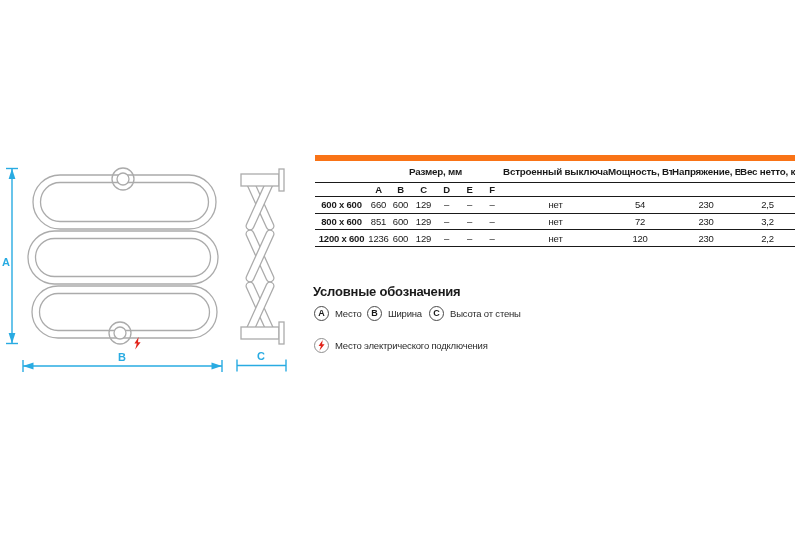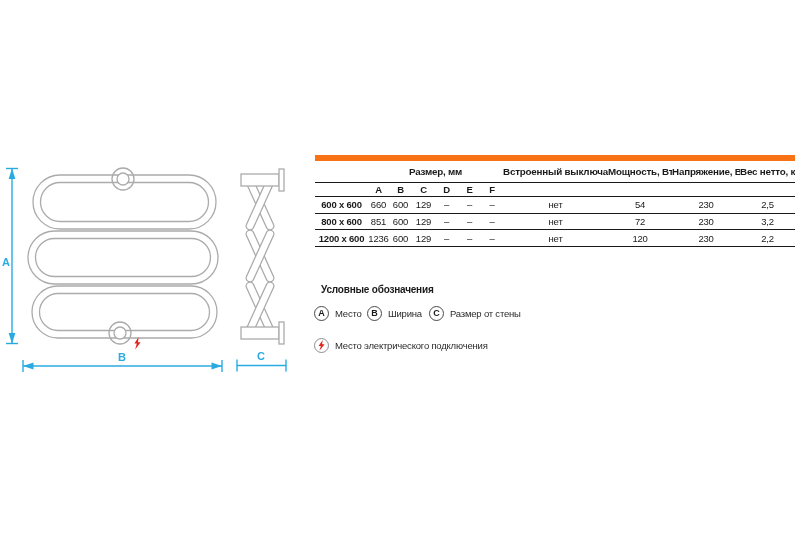--- a/index.html
+++ b/index.html
@@ -16,21 +16,21 @@
              font-size:9.5px;letter-spacing:-0.2px;color:#1a1a1a;}
   table.spec th,table.spec td{padding:0;text-align:center;vertical-align:middle;
              border-bottom:1px solid #1a1a1a;font-weight:400;white-space:nowrap;overflow:hidden;}
   table.spec tr.h1 th{height:21px;font-weight:700;font-size:9.8px;}
   table.spec tr.h2 th{height:13px;font-weight:700;}
   table.spec td{height:15.7px;}
   table.spec td.rowlabel{font-weight:700;}
 
   
   .legend{position:absolute;left:313px;top:284px;width:480px;height:90px;}
-  .legend-title{position:absolute;left:0;top:0;font-weight:700;font-size:10px;letter-spacing:-0.2px;margin-left:8px;}
+  .legend-title{position:absolute;left:0;top:0;font-weight:700;font-size:13px;letter-spacing:-0.2px;}
   .legend-item{position:absolute;display:flex;align-items:center;gap:6px;height:16px;}
   .legend-circle{display:flex;align-items:center;justify-content:center;
                  width:15px;height:15px;border:1.2px solid #4a4a4a;border-radius:50%;
                  font-size:9px;font-weight:700;color:#1a1a1a;box-sizing:border-box;flex:0 0 auto;}
   .legend-circle.bolt{border-color:#8f8f8f;}
   .legend-label{font-size:9.5px;color:#2b2b2b;letter-spacing:-0.2px;white-space:nowrap;}
 </style>
 </head>
 <body>
 
@@ -193,21 +193,21 @@
     <div class="legend-item" style="left:1px;top:21px;">
       <span class="legend-circle">A</span>
       <span class="legend-label">Место</span>
     </div>
     <div class="legend-item" style="left:54px;top:21px;">
       <span class="legend-circle">B</span>
       <span class="legend-label">Ширина</span>
     </div>
     <div class="legend-item" style="left:116px;top:21px;">
       <span class="legend-circle">C</span>
-      <span class="legend-label">Размер от стены</span>
+      <span class="legend-label">Высота от стены</span>
     </div>
 
     <div class="legend-item" style="left:1px;top:53px;text-align:center;">
       <span class="legend-circle bolt">
         <svg width="7" height="11" viewBox="0 0 7 11">
           <path d="M4.7 0 L0.6 5.9 H2.9 L1.4 10.8 L6.6 4.2 H4.1 Z" fill="#E2231A"></path>
         </svg>
       </span>
       <span class="legend-label">Место электрического подключения</span>
     </div>

